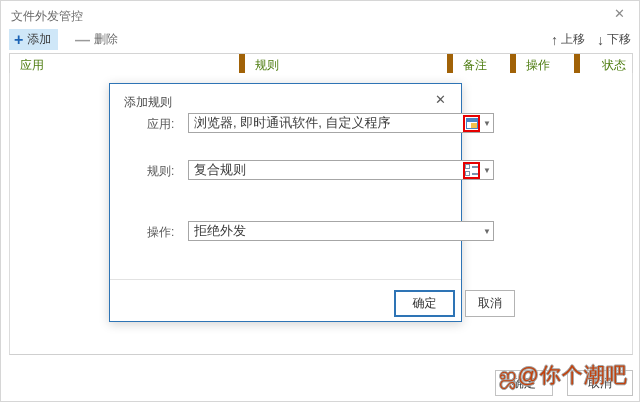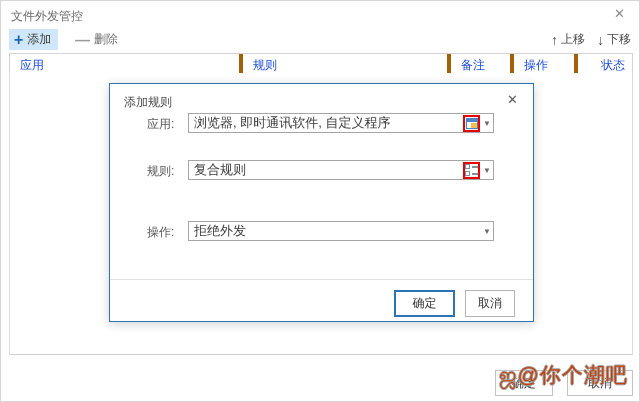--- a/index.html
+++ b/index.html
@@ -34,24 +34,24 @@
   .btn-del .minus { color: #9a9a9a; font-weight: bold; font-size: 15px; margin-right: 4px; line-height: 14px; }
   .move-group { position: absolute; right: 8px; top: 2px; display: flex; gap: 12px; }
   .move-btn { display: inline-flex; align-items: center; font-size: 12px; color: #4a4a4a; }
   .move-btn .arr { font-size: 14px; color: #4f4f4f; margin-right: 3px; }
   
   .table-header {
     position: absolute; left: 8px; top: 52px; width: 624px; height: 21px;
     border: 1px solid #d4d4d4; display: flex; background: #fff;
   }
   .th {
-    font-size: 12px; color: #1d4ed8; padding: 3px 0 0 10px; overflow: hidden;
+    font-size: 12px; color: #4d7c0f; padding: 3px 0 0 10px; overflow: hidden;
     white-space: nowrap;
   }
-  .th + .th { border-left: 4px solid #a16207; }
+  .th + .th { border-left: 6px solid #a16207; }
   .th.c0 { width: 229px; }
   .th.c1 { width: 208px; }
   .th.c2 { width: 63px; }
   .th.c3 { width: 64px; }
   .th.c4 { width: 58px; text-align: center; padding-left: 16px; }
   .table-body {
     position: absolute; left: 8px; top: 72px; width: 624px; height: 282px;
     border-left: 1px solid #dcdcdc; border-right: 1px solid #dcdcdc; border-bottom: 1px solid #cfcfcf;
     background: #fff;
   }
@@ -63,21 +63,21 @@
   .main-ok { left: 494px; top: 369px; width: 58px; }
   .main-cancel { left: 566px; top: 369px; width: 66px; }
   .watermark {
     position: absolute; left: 498px; top: 360px; width: 142px;
     font-size: 21px; letter-spacing: 1px; color: #c2410c; white-space: nowrap;
     text-shadow: -1px 0 #a3a3a3, 1px 0 #a3a3a3, 0 -1px #a3a3a3, 0 1px #a3a3a3;
     pointer-events: none;
   }
   
   .modal {
-    position: absolute; left: 108px; top: 82px; width: 425px; height: 239px;
+    position: absolute; left: 108px; top: 82px; width: 353px; height: 239px;
     background: #fff; border: 1px solid #2e74b5;
     box-shadow: 0 2px 10px rgba(0,0,0,0.18);
   }
   .modal-title { position: absolute; left: 14px; top: 10px; font-size: 12px; color: #4a4a4a; }
   .modal-close { position: absolute; right: 15px; top: 8px; font-size: 13px; color: #5a5a5a; }
   .form-row { position: absolute; left: 0; width: 100%; height: 20px; }
   .form-label { position: absolute; left: 37px; top: 3px; font-size: 12px; color: #5a5a5a; }
   .field { position: absolute; left: 78px; width: 306px; height: 20px; border: 1px solid #a6a6a6; background: #fff; display: flex; align-items: center; }
   .field-text { flex: 1; font-size: 13px; color: #3c3c3c; padding-left: 5px; white-space: nowrap; overflow: hidden; }
   .icon-redbox {

